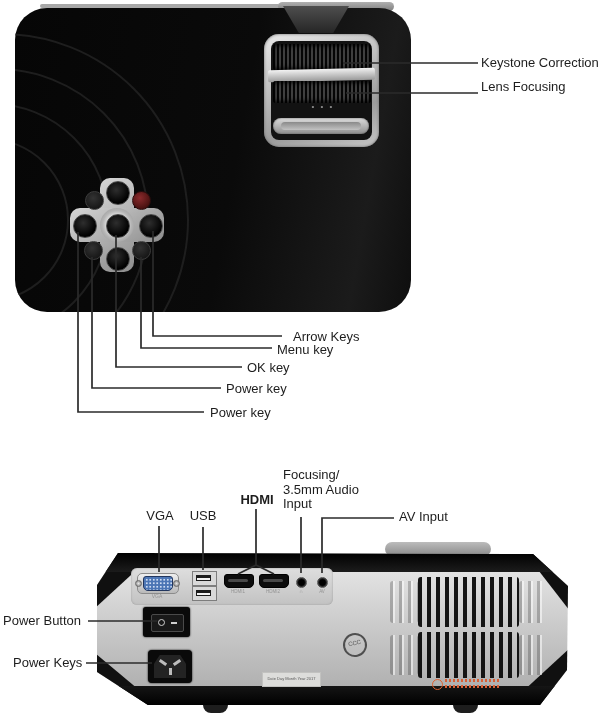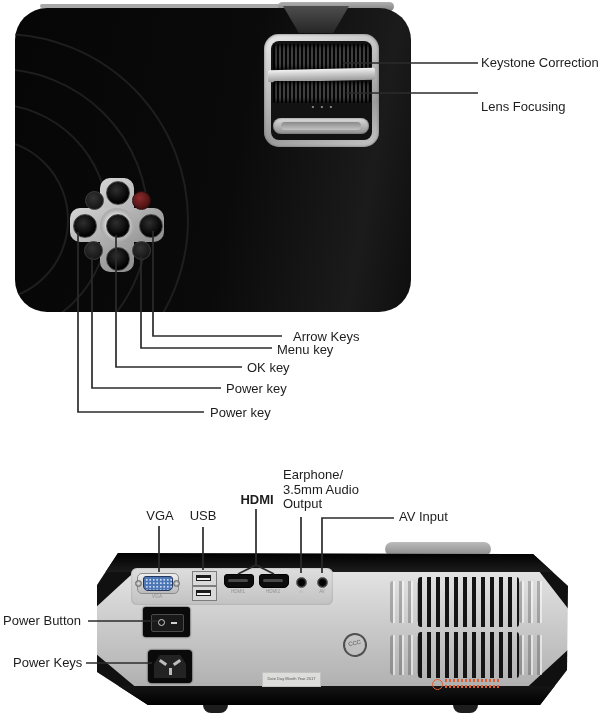--- a/index.html
+++ b/index.html
@@ -230,32 +230,32 @@
       <path d="M203 527 V570"></path>
       <path d="M256 509 V565 L238 574 M256 565 L274 574"></path>
       <path d="M301 517 V573"></path>
       <path d="M394 518 H322 V573"></path>
       <path d="M88 621 H157"></path>
       <path d="M86 663 H152"></path>
     </g>
   </svg>
 
   <div class="callout-label" style="left:481px;top:56px;">Keystone Correction</div>
-  <div class="callout-label" style="left:481px;top:100px;">Lens Focusing</div>
+  <div class="callout-label" style="left:481px;top:80px;">Lens Focusing</div>
   <div class="callout-label" style="left:293px;top:330px;">Arrow Keys</div>
   <div class="callout-label" style="left:277px;top:343px;">Menu key</div>
   <div class="callout-label" style="left:247px;top:361px;">OK key</div>
   <div class="callout-label" style="left:226px;top:382px;">Power key</div>
   <div class="callout-label" style="left:210px;top:406px;">Power key</div>
 
   <div class="callout-label center" style="left:141px;top:509px;width:38px;">VGA</div>
   <div class="callout-label center" style="left:184px;top:509px;width:38px;">USB</div>
   <div class="callout-label center" style="left:238px;top:493px;width:38px;font-weight:bold;">HDMI</div>
   <div class="callout-label" style="left:283px;top:468px;line-height:14.5px;">
-    <div>Earphone/</div>
+    <div>Focusing/</div>
     <div>3.5mm Audio</div>
-    <div>Output</div>
+    <div>Input</div>
   </div>
   <div class="callout-label" style="left:399px;top:510px;">AV Input</div>
   <div class="callout-label" style="left:3px;top:614px;">Power Button</div>
   <div class="callout-label" style="left:13px;top:656px;">Power Keys</div>
 
 </div>
 
 </body></html>

